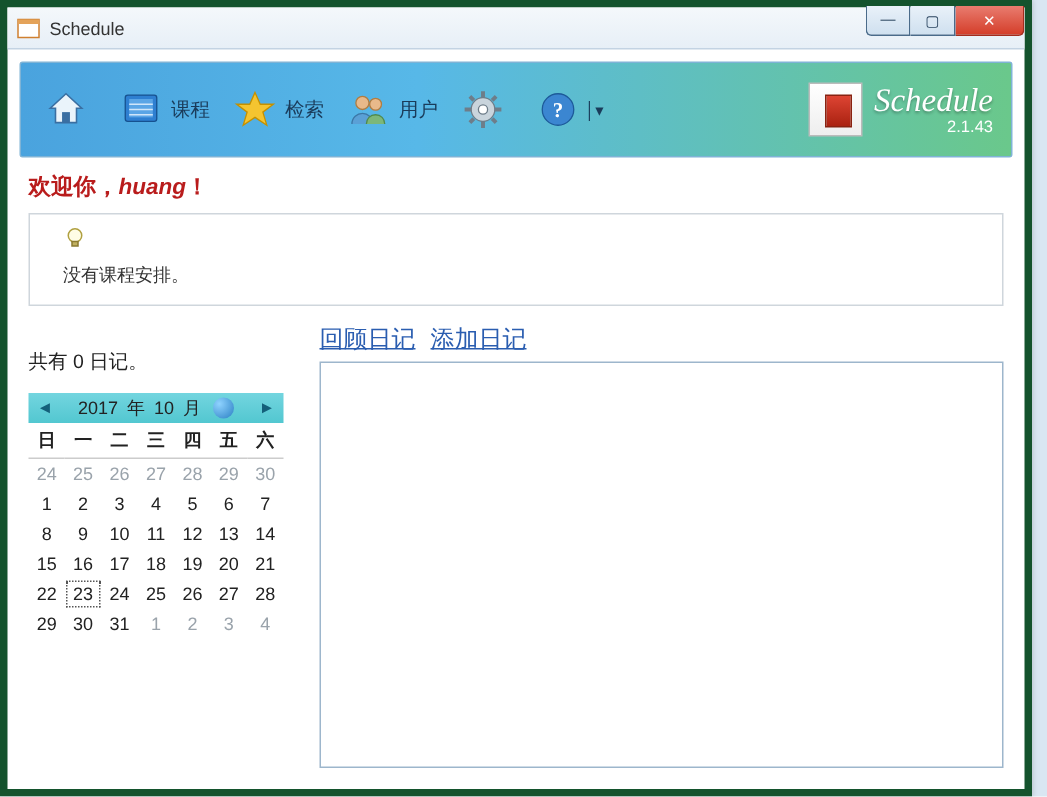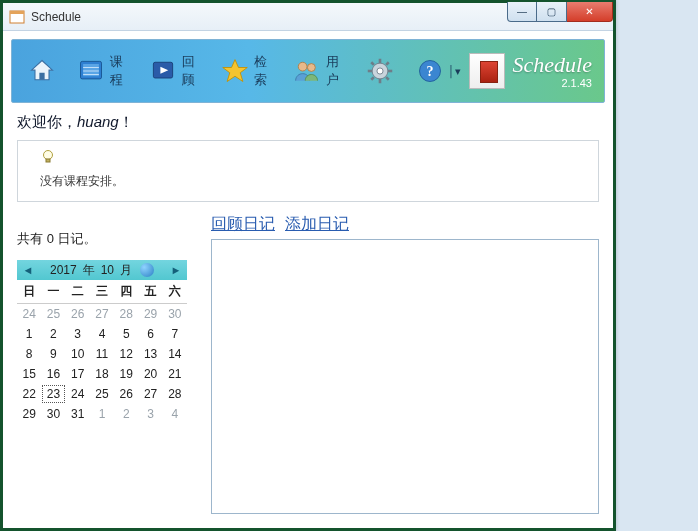--- a/index.html
+++ b/index.html
@@ -5,24 +5,24 @@
   * { box-sizing: border-box; margin: 0; padding: 0; }
   body {
     font-family: "Microsoft YaHei", Tahoma, Arial, sans-serif;
     font-size: 12px;
     background: #d9e6f2;
     width: 698px;
     height: 531px;
     overflow: hidden;
   }
   .window {
-    width: 616px;
+    width: 688px;
     height: 531px;
     background: #fff;
-    border: 3px solid #14532d;
+    border: 5px solid #14532d;
     box-shadow: 0 0 4px rgba(0,0,0,0.2);
     display: flex;
     flex-direction: column;
   }
   .titlebar {
     height: 28px;
     background: linear-gradient(#f4f8fb,#e7eff7);
     border-bottom: 1px solid #c3d3e3;
     display: flex;
     align-items: center;
@@ -104,23 +104,23 @@
   .brand-ver { font-size: 11px; }
 
   .content {
     flex: 1;
     padding: 0 14px 14px 14px;
     overflow: hidden;
     display: flex;
     flex-direction: column;
   }
   .welcome {
-    color: #0f172a;
+    color: #b91c1c;
     font-size: 15px;
-    font-weight: normal;
+    font-weight: bold;
     margin: 2px 0 8px 0;
   }
   .welcome .user { font-style: italic; }
   .notice-box {
     border: 1px solid #cfd6dc;
     padding: 8px 22px;
     height: 62px;
     display: flex;
     align-items: flex-start;
     gap: 8px;
@@ -248,29 +248,20 @@
       <span class="tb-icon">
         <svg viewBox="0 0 32 32">
             <rect x="4" y="5" width="24" height="20" rx="2" fill="#2e7fd1" stroke="#16518f"></rect>
             <rect x="7" y="8" width="18" height="14" fill="#5aa5e6"></rect>
             <line x1="7" y1="12" x2="25" y2="12" stroke="#cfe6fa"></line>
             <line x1="7" y1="16" x2="25" y2="16" stroke="#cfe6fa"></line>
             <line x1="7" y1="20" x2="25" y2="20" stroke="#cfe6fa"></line>
           </svg>
       </span>
       <span>课程</span>
-    </div>
-    <div class="tb-item">
-      <span class="tb-icon">
-        <svg viewBox="0 0 32 32">
-            <rect x="5" y="6" width="22" height="18" rx="2" fill="#2a5ba8" stroke="#173d73"></rect>
-            <polygon points="13,11 22,15 13,19" fill="#fff"></polygon>
-          </svg>
-      </span>
-      <span>回顾</span>
     </div>
     <div class="tb-item">
       <span class="tb-icon">
         <svg viewBox="0 0 32 32">
             <polygon points="16,3 20,12 30,12 22,18 25,28 16,22 7,28 10,18 2,12 12,12" fill="#f4c430" stroke="#c49000"></polygon>
           </svg>
       </span>
       <span>检索</span>
     </div>
     <div class="tb-item">

